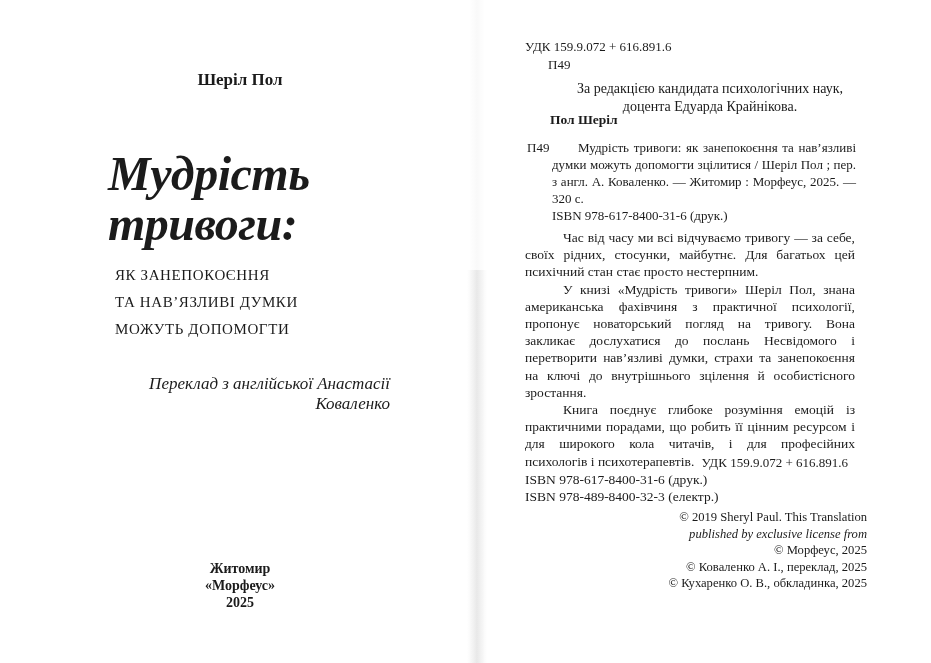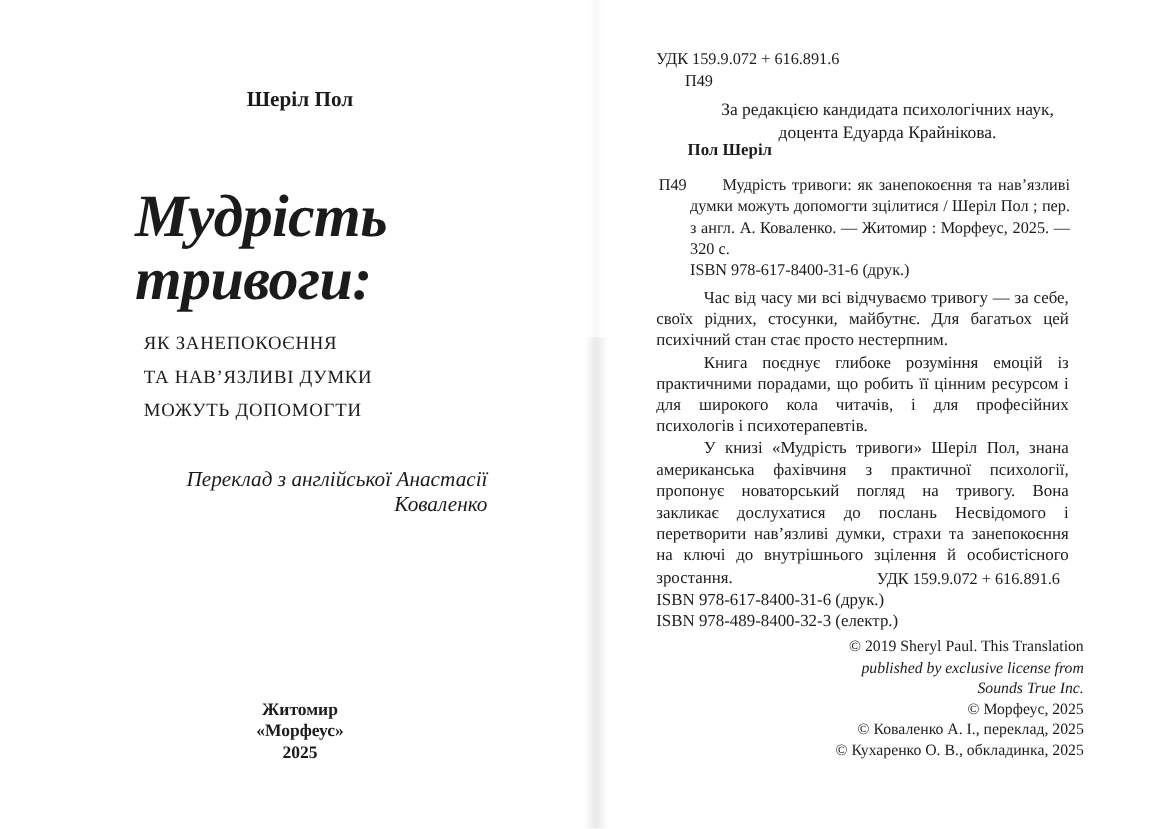--- a/index.html
+++ b/index.html
@@ -109,34 +109,33 @@
 
     <div class="abs card-code">П49</div>
 
     <div class="abs card">
       <p class="card-desc">Мудрість тривоги: як занепокоєння та нав’язливі думки можуть допомогти зцілитися / Шеріл Пол ; пер. з англ. А. Коваленко. — Житомир : Морфеус, 2025. — 320 с.</p>
       <div class="card-isbn">ISBN 978-617-8400-31-6 (друк.)</div>
     </div>
 
     <div class="abs annotation">
       <p>Час від часу ми всі відчуваємо тривогу — за себе, своїх рідних, стосунки, майбутнє. Для багатьох цей психічний стан стає просто нестерпним.</p>
+      <p>У книзі «Мудрість тривоги» Шеріл Пол, знана американська фахівчиня з практичної психології, пропонує новаторський погляд на тривогу. Вона закликає дослухатися до послань Несвідомого і перетворити нав’язливі думки, страхи та занепокоєння на ключі до внутрішнього зцілення й особистісного зростання.</p>
       <p>Книга поєднує глибоке розуміння емоцій із практичними порадами, що робить її цінним ресурсом і для широкого кола читачів, і для професійних психологів і психотерапевтів.</p>
-      <p>У книзі «Мудрість тривоги» Шеріл Пол, знана американська фахівчиня з практичної психології, пропонує новаторський погляд на тривогу. Вона закликає дослухатися до послань Несвідомого і перетворити нав’язливі думки, страхи та занепокоєння на ключі до внутрішнього зцілення й особистісного зростання.</p>
     </div>
 
     <div class="abs udc-bottom">УДК 159.9.072 + 616.891.6</div>
 
     <div class="abs isbn-print">ISBN 978-617-8400-31-6 (друк.)</div>
 
     <div class="abs isbn-el">ISBN 978-489-8400-32-3 (електр.)</div>
 
     <div class="abs copyright">
       <div>© 2019 Sheryl Paul. This Translation</div>
       <div class="indent">published by exclusive license from</div>
-      <div class="indent">Sounds True Inc.</div>
       <div>© Морфеус, 2025</div>
       <div>© Коваленко А. І., переклад, 2025</div>
       <div>© Кухаренко О. В., обкладинка, 2025</div>
     </div>
 
   </div>
 
   <div class="abs gutter-soft"></div>
   <div class="abs gutter"></div>
 

